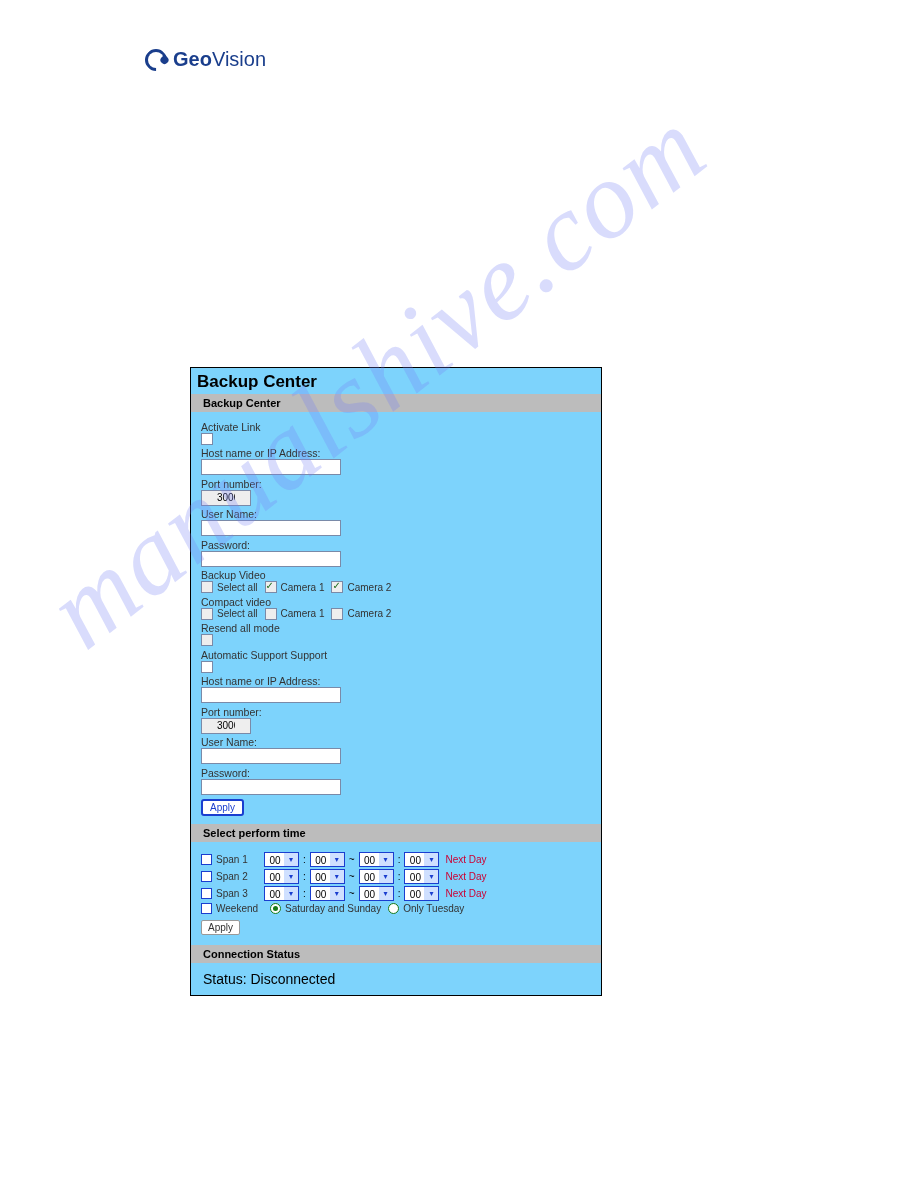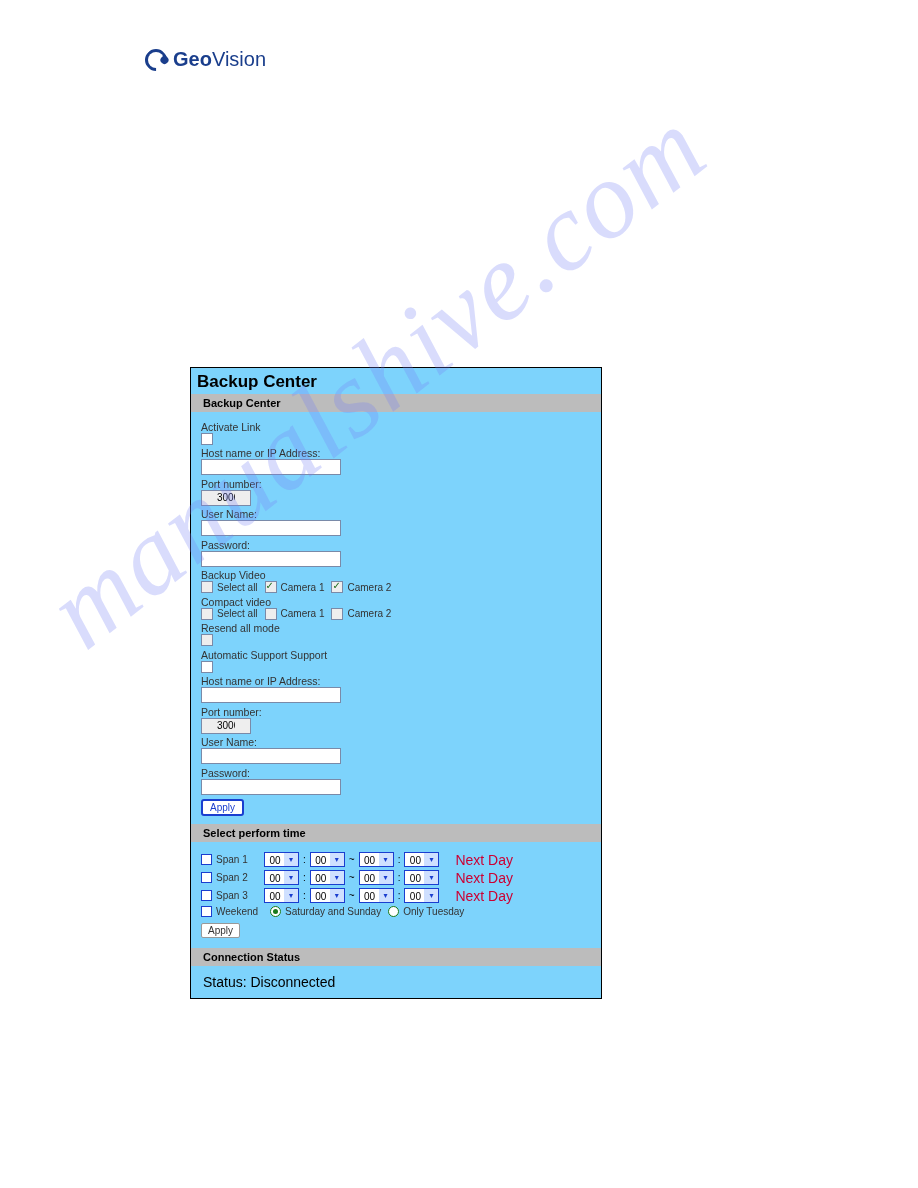--- a/index.html
+++ b/index.html
@@ -139,21 +139,21 @@
     background:#fff; padding:0 0 0 3px;
     font-size:10px;
   }
   .dd .val { min-width:14px; text-align:center; }
   .dd .car {
     width:14px; height:13px; background:#cfe0ff;
     display:flex; align-items:center; justify-content:center;
     margin-left:2px; color:#1a3ecf; font-size:8px;
   }
   .colon { font-size:10px; }
-  .nextday { color:#cc0033; font-size:14px; margin-left:12px;}
+  .nextday { color:#cc0033; font-size:10px; margin-left:2px;}
   .radio {
     width:11px;height:11px;border:1px solid #1a7a1a;border-radius:50%;
     display:inline-block; position:relative; background:#fff;
   }
   .radio.on::after{
     content:''; position:absolute; width:5px;height:5px;
     background:#1a7a1a; border-radius:50%; left:2px; top:2px;
   }
   .status-area { padding:8px 12px; font-size:14px; }
 

